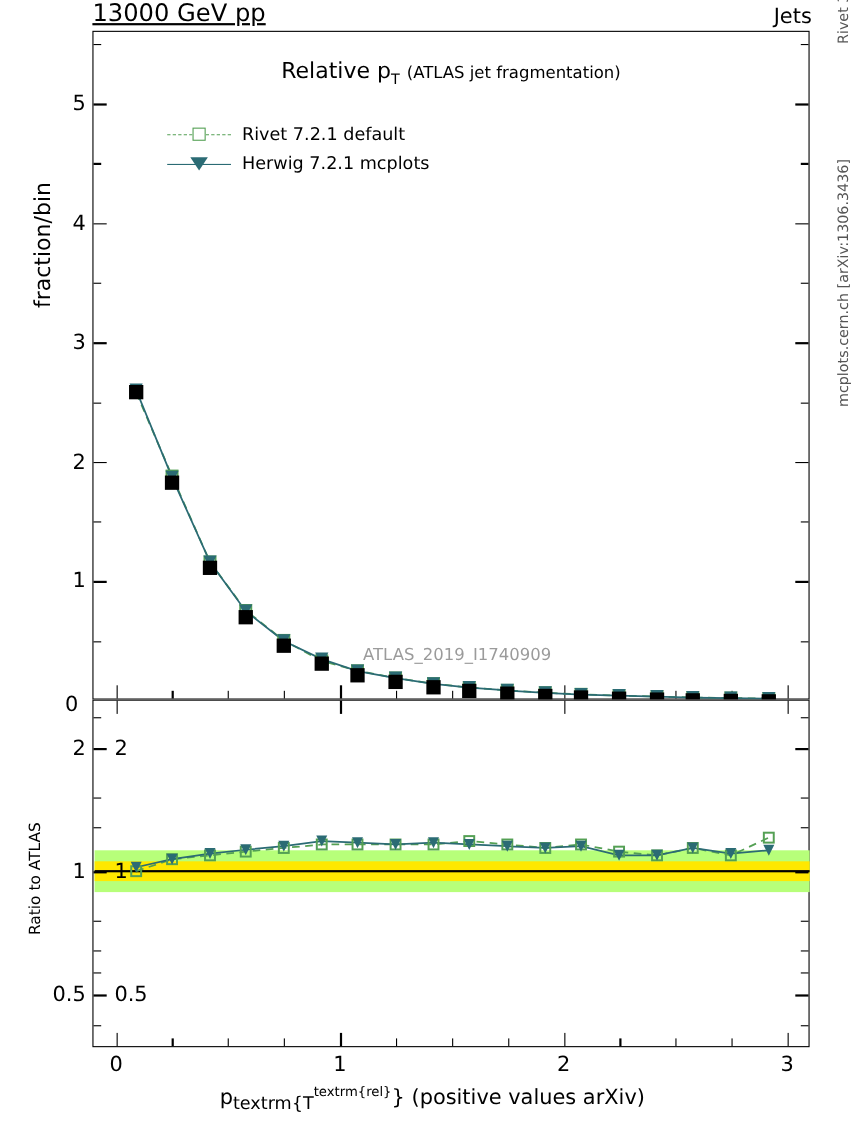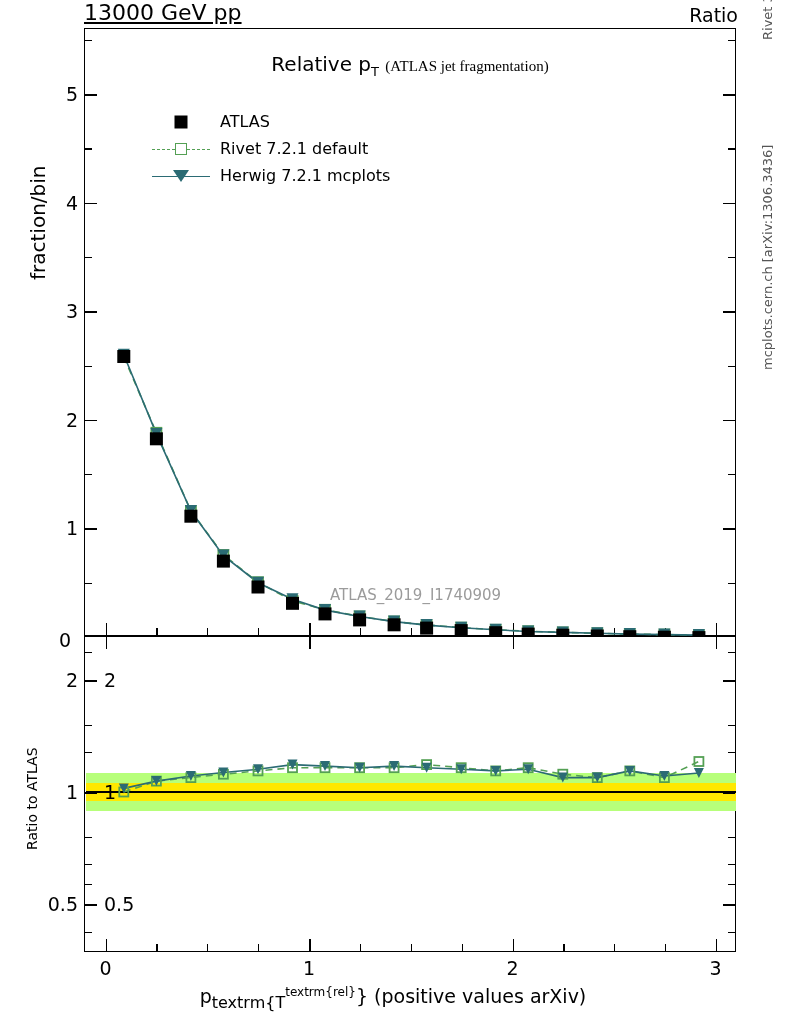--- a/index.html
+++ b/index.html
@@ -106,21 +106,21 @@
   }
 
   
   .plot-title {
     left: 84px; top: 52px;
     width: 652px;
     text-align: center;
     font-size: 20px;
   }
   .plot-title .sub { font-size: 13px; vertical-align: sub; }
-  .plot-title .paren { font-size: 15px; font-family: Liberation Serif, serif; }
+  .plot-title .paren { font-size: 15px; }
 
   
   #legend {
     left: 152px; top: 108px;
     font-size: 16px;
   }
   .leg-row {
     display: flex;
     align-items: center;
     height: 27px;
@@ -163,21 +163,21 @@
   }
 
   svg { position: absolute; left: 0; top: 0; overflow: visible; }
 </style>
 </head>
 <body>
 
 <div id="root">
 
   <div class="abs hdr-left">13000 GeV pp</div>
-  <div class="abs hdr-right">Ratio</div>
+  <div class="abs hdr-right">Jets</div>
 
   <div class="abs ylabel-main">fraction/bin</div>
   <div class="abs ylabel-ratio">Ratio to ATLAS</div>
 
   <div class="abs vert vert-rot" style="left:760px; top:40px;">Rivet 3.1.10,  ≥ 2.3M events</div>
   <div class="abs vert vert-rot" style="left:760px; top:370px;">mcplots.cern.ch [arXiv:1306.3436]</div>
 
   <div class="abs frame" id="main-frame">
 
     <div class="tick" style="left:0; top:608px; width:12px; height:1.6px;"></div>
@@ -304,26 +304,20 @@
   </div>
 
   <div class="abs plot-title">
     <span>Relative p</span><span class="sub">T</span>
     <span class="paren">(ATLAS jet fragmentation)</span>
   </div>
 
   <div class="abs" id="legend">
     <div class="leg-row">
       <span class="leg-mark">
-        <span class="leg-sym sq-filled"></span>
-      </span>
-      <span>ATLAS</span>
-    </div>
-    <div class="leg-row">
-      <span class="leg-mark">
         <span class="leg-line" style="border-top-color:#54a054; border-top-style:dashed;"></span>
         <span class="leg-sym sq-open"></span>
       </span>
       <span>Rivet 7.2.1 default</span>
     </div>
     <div class="leg-row">
       <span class="leg-mark">
         <span class="leg-line" style="border-top-color:#2b6b74;"></span>
         <span class="leg-sym tri-down"></span>
       </span>

